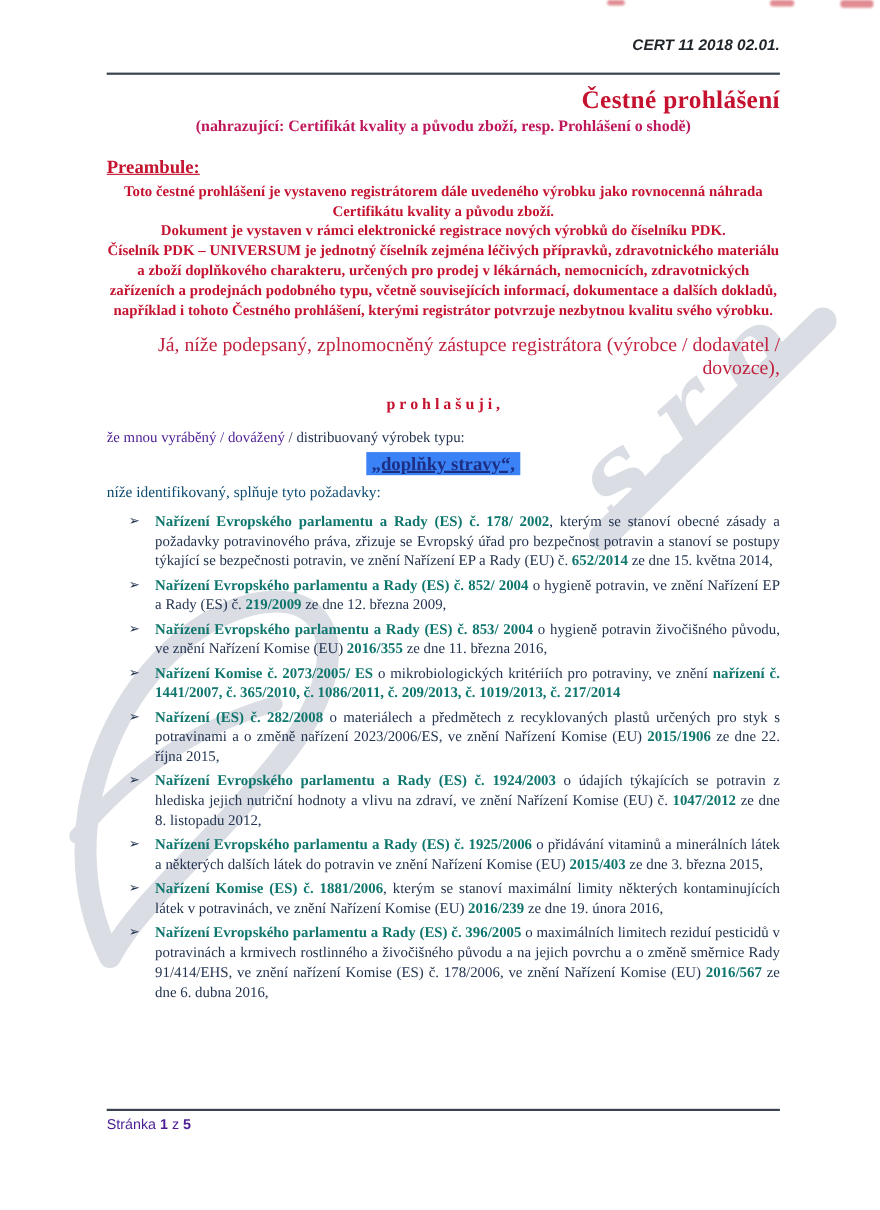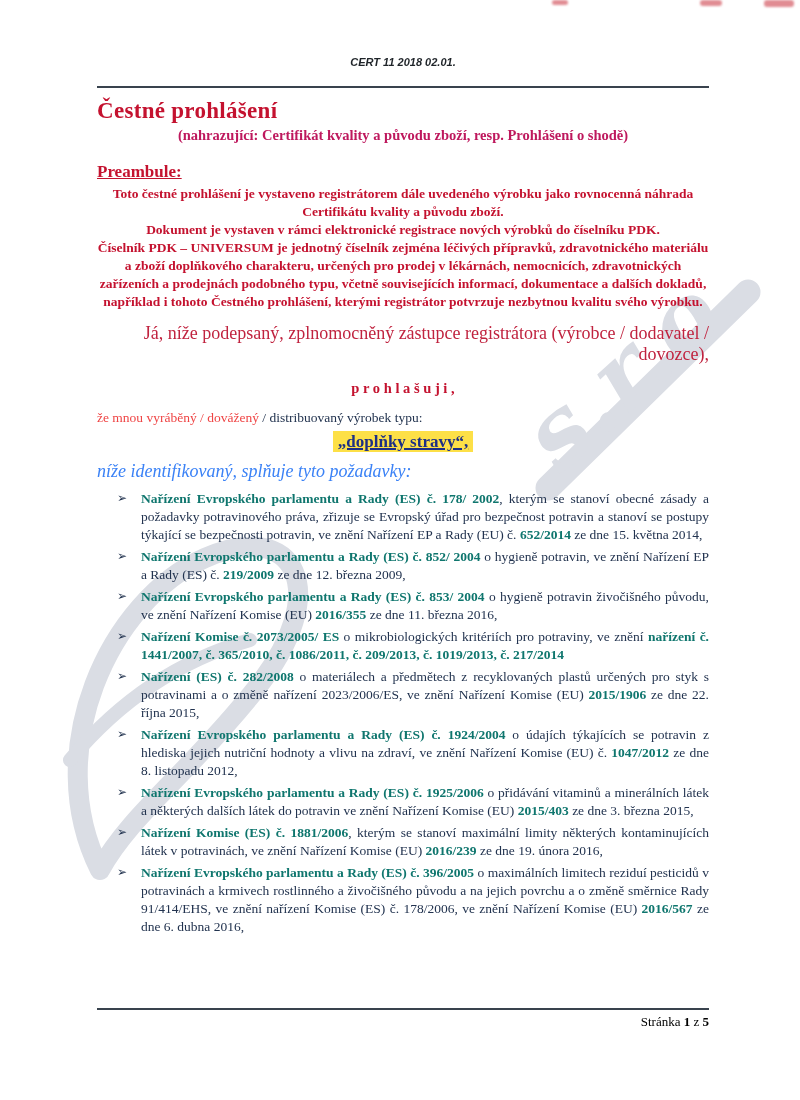--- a/index.html
+++ b/index.html
@@ -5,67 +5,67 @@
   html,body{margin:0;padding:0;background:#ffffff;}
   .page{
     position:relative;width:800px;height:1100px;background:#ffffff;
     font-family:"Liberation Serif","DejaVu Serif",serif;
     color:#22334f;overflow:hidden;
   }
   .wm{position:absolute;inset:0;z-index:0;pointer-events:none;}
   .smudge{position:absolute;background:#c9303c;opacity:.55;filter:blur(1.2px);border-radius:3px;}
   .content{position:absolute;left:97px;right:91px;top:0;z-index:1;}
   .header-ref{
-    margin-top:56px;text-align:center;
+    margin-top:32px;text-align:right;
     font-family:"Liberation Sans","DejaVu Sans",sans-serif;
-    font-style:italic;font-weight:bold;font-size:11px;color:#1f2429;
+    font-style:italic;font-weight:bold;font-size:14px;color:#1f2429;
   }
   .rule{border:0;border-top:2px solid #39434e;margin:18px 0 0 0;}
   .doc-title{
-    margin:10px 0 0 0;text-align:left;color:#c4122f;
+    margin:10px 0 0 0;text-align:right;color:#c4122f;
     font-size:23px;font-weight:bold;letter-spacing:.3px;
   }
   .doc-subtitle{
     margin-top:3px;text-align:center;color:#be185d;
     font-size:14.5px;font-weight:bold;
   }
   .preambule-heading{
     margin:18px 0 1px 0;color:#c4122f;font-size:17px;font-weight:bold;text-decoration:underline;
   }
   .preamble-body{
     margin:3px 0 0 0;color:#c4122f;font-weight:bold;font-size:13.5px;
     line-height:18px;white-space:pre-line;text-align:center;
   }
   .intro-line{margin:12px 0 0 0;text-align:right;color:#c0233f;font-size:18px;}
   .declare-word{margin:15px 0 0 0;text-align:center;color:#c4122f;font-weight:bold;font-size:14.5px;}
   .product-line{margin:13px 0 0 0;font-size:13.5px;}
-  .product-line .red{color:#ef4444;}
+  .product-line .red{color:#4c1d95;}
   .product-line .navy{color:#22334f;}
   .highlight-row{margin:6px 0 0 0;text-align:center;}
   .hl{
-    background:#fde047;color:#1d2f85;font-weight:bold;font-size:17px;
+    background:#3b82f6;color:#1d2f85;font-weight:bold;font-size:17px;
     text-decoration:underline;text-decoration-thickness:1.5px;padding:1px 5px;
   }
-  .req-intro{margin:9px 0 0 0;font-size:18px;color:#3b82f6;font-style:italic;}
+  .req-intro{margin:9px 0 0 0;font-size:14px;color:#0c4a6e;}
   .reg-list{list-style:none;margin:8px 0 0 0;padding:0 0 0 20px;}
   .reg-item{display:flex;margin:0 0 4px 0;}
   .reg-item .marker{
     flex:0 0 24px;font-size:12px;color:#22334f;padding-top:1px;
     font-family:"DejaVu Sans",sans-serif;
   }
   .reg-item .reg-text{
     flex:1;font-size:13.5px;line-height:18px;text-align:justify;color:#22334f;
   }
   .reg-item .reg-text b{color:#0f766e;}
   .footer{position:absolute;left:97px;right:91px;top:1008px;z-index:1;}
   .footer-rule{border:0;border-top:2px solid #39434e;margin:0;}
   .footer-text{
-    margin-top:4px;text-align:right;
-    font-family:Liberation Serif, serif;
-    font-size:13px;color:#000000;
+    margin-top:4px;text-align:left;
+    font-family:Liberation Sans, sans-serif;
+    font-size:13px;color:#4c1d95;
   }
 </style>
 </head>
 <body>
 
 <div class="page">
 
   <svg class="wm" width="800" height="1100" viewBox="0 0 800 1100" aria-hidden="true">
     <g stroke="#dadde4" fill="none" stroke-linecap="round">
       <line x1="548" y1="488" x2="748" y2="292" stroke-width="25"></line>
@@ -118,21 +118,21 @@
         <li class="reg-item">
           <span class="marker">➢</span>
           <span class="reg-text"><b>Nařízení Komise č. 2073/2005/ ES</b><span> o mikrobiologických kritériích pro potraviny, ve znění </span><b>nařízení č. 1441/2007, č. 365/2010, č. 1086/2011, č. 209/2013, č. 1019/2013, č. 217/2014</b></span>
         </li>
         <li class="reg-item">
           <span class="marker">➢</span>
           <span class="reg-text"><b>Nařízení (ES) č. 282/2008</b><span> o materiálech a předmětech z recyklovaných plastů určených pro styk s potravinami a o změně nařízení 2023/2006/ES, ve znění Nařízení Komise (EU) </span><b>2015/1906</b><span> ze dne 22. října 2015,</span></span>
         </li>
         <li class="reg-item">
           <span class="marker">➢</span>
-          <span class="reg-text"><b>Nařízení Evropského parlamentu a Rady (ES) č. 1924/2004</b><span>  o údajích týkajících se potravin z hlediska jejich nutriční hodnoty a vlivu na zdraví, ve znění Nařízení Komise (EU) č. </span><b>1047/2012</b><span> ze dne 8. listopadu 2012,</span></span>
+          <span class="reg-text"><b>Nařízení Evropského parlamentu a Rady (ES) č. 1924/2003</b><span>  o údajích týkajících se potravin z hlediska jejich nutriční hodnoty a vlivu na zdraví, ve znění Nařízení Komise (EU) č. </span><b>1047/2012</b><span> ze dne 8. listopadu 2012,</span></span>
         </li>
         <li class="reg-item">
           <span class="marker">➢</span>
           <span class="reg-text"><b>Nařízení Evropského parlamentu a Rady (ES) č. 1925/2006</b><span>  o přidávání vitaminů a minerálních látek a některých dalších látek do potravin ve znění Nařízení Komise (EU) </span><b>2015/403</b><span> ze dne 3. března 2015,</span></span>
         </li>
         <li class="reg-item">
           <span class="marker">➢</span>
           <span class="reg-text"><b>Nařízení Komise (ES) č. 1881/2006</b><span>, kterým se stanoví maximální limity některých kontaminujících látek v potravinách, ve znění Nařízení Komise (EU) </span><b>2016/239</b><span> ze dne 19. února 2016,</span></span>
         </li>
         <li class="reg-item">

